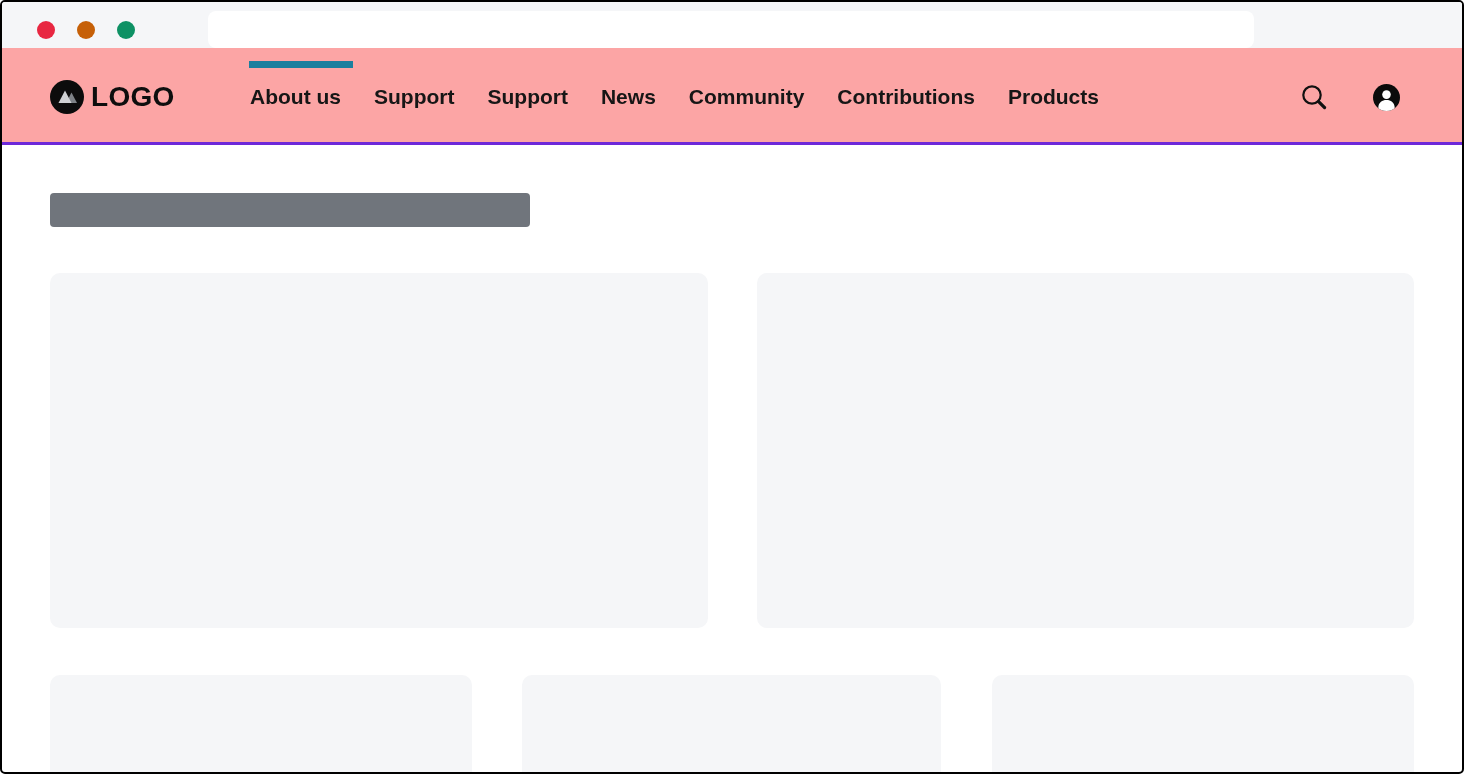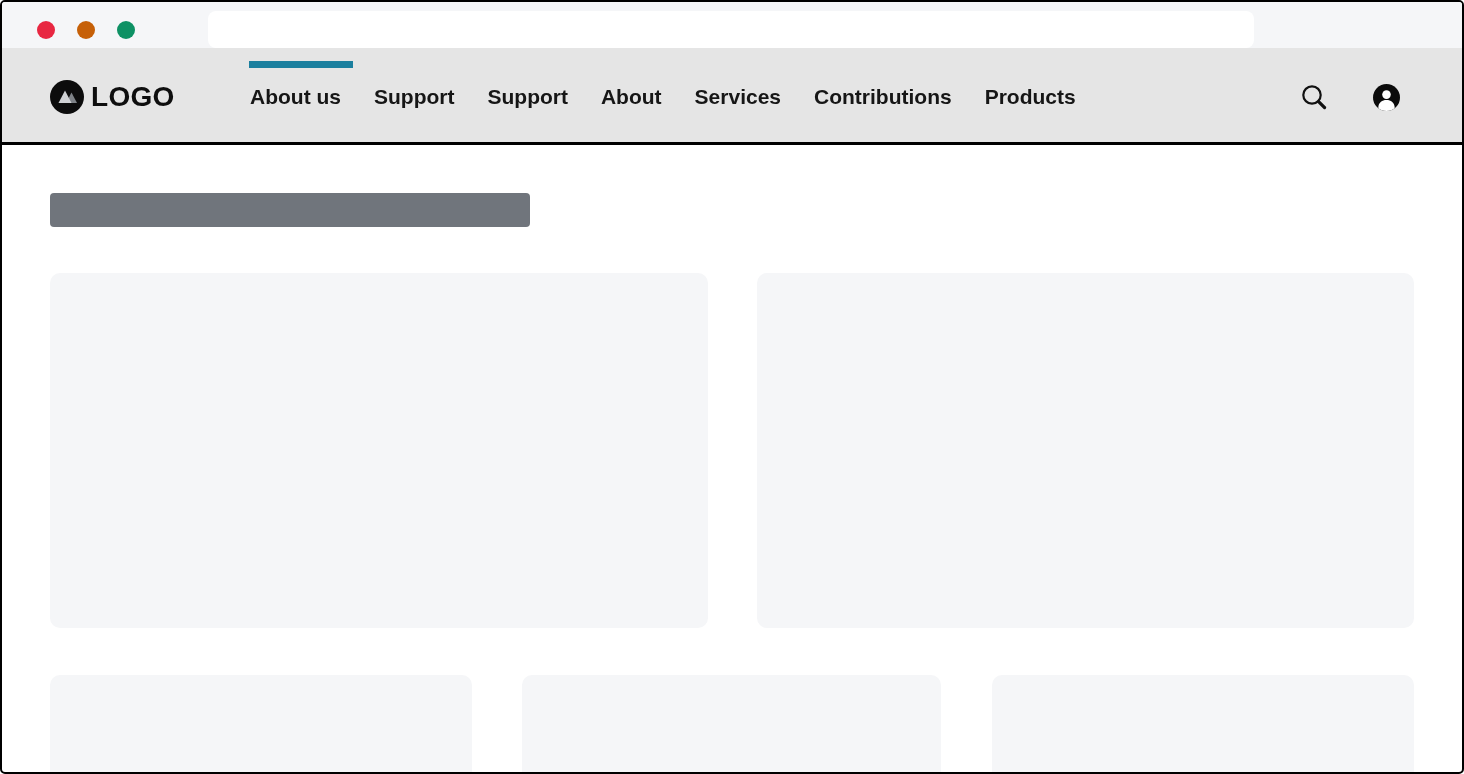--- a/index.html
+++ b/index.html
@@ -12,22 +12,22 @@
   .topbar { position:absolute; left:0; top:0; width:100%; height:46px; background:#f5f6f8; }
   .dots { position:absolute; left:35px; top:19px; display:flex; gap:22px; }
   .dot { width:18px; height:18px; border-radius:50%; cursor:pointer; }
   .address-bar {
     position:absolute; left:206px; top:9px; width:1046px; height:37px;
     background:#ffffff; border:none; border-radius:8px; outline:none;
     font:15px "Liberation Sans","DejaVu Sans",sans-serif; padding:0 14px; box-sizing:border-box;
   }
   
   .nav {
-    position:absolute; left:0; top:46px; width:100%; height:97px; background:#e5e5e5;
-    border-bottom:3px solid #000000; box-sizing:border-box;
+    position:absolute; left:0; top:46px; width:100%; height:97px; background:#fca5a5;
+    border-bottom:3px solid #6d28d9; box-sizing:border-box;
   }
   .active-indicator { position:absolute; left:247px; top:13px; width:104px; height:7px; }
   .logo { position:absolute; left:48px; top:13px; height:72px; display:flex; align-items:center; gap:7px; cursor:pointer; }
   .logo-text { font-size:28px; font-weight:800; letter-spacing:0.3px; color:#0e0e0e; }
   .nav-links {
     position:absolute; left:248px; top:13px; height:72px;
     display:flex; align-items:center; gap:33px;
   }
   .nav-link { font-size:21px; font-weight:600; color:#161616; text-decoration:none; cursor:pointer; white-space:nowrap; }
   .nav-actions { position:absolute; right:62px; top:13px; height:72px; display:flex; align-items:center; gap:45px; }
@@ -66,22 +66,22 @@
           <path d="M8.5 23 L15 10.5 L21.5 23 Z" fill="#cfd1d4"></path>
         </svg>
       </span>
       <span class="logo-text">LOGO</span>
     </div>
 
     <nav class="nav-links">
       <a class="nav-link">About us</a>
       <a class="nav-link">Support</a>
       <a class="nav-link">Support</a>
-      <a class="nav-link">About</a>
-      <a class="nav-link">Services</a>
+      <a class="nav-link">News</a>
+      <a class="nav-link">Community</a>
       <a class="nav-link">Contributions</a>
       <a class="nav-link">Products</a>
     </nav>
 
     <div class="nav-actions">
       <button class="icon-btn">
         <span style="display:flex;">
           <svg width="28" height="28" viewBox="0 0 28 28" fill="none">
             <circle cx="12" cy="12" r="8.7" stroke="#111" stroke-width="2.2"></circle>
             <line x1="18.6" y1="18.6" x2="24.6" y2="24.6" stroke="#111" stroke-width="3.2" stroke-linecap="round"></line>

